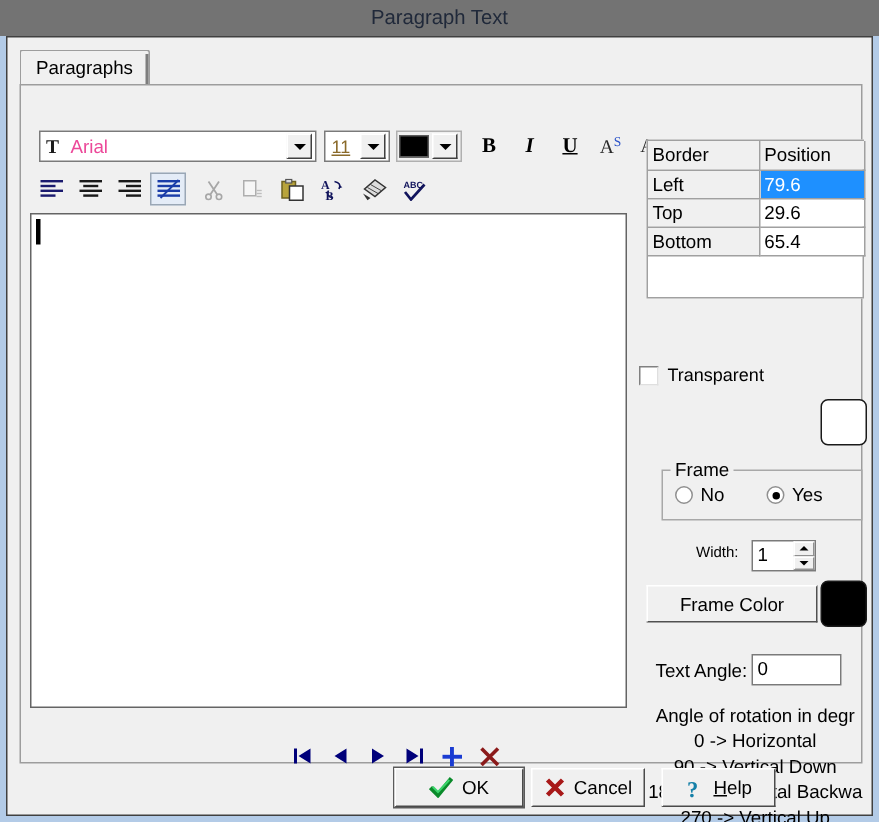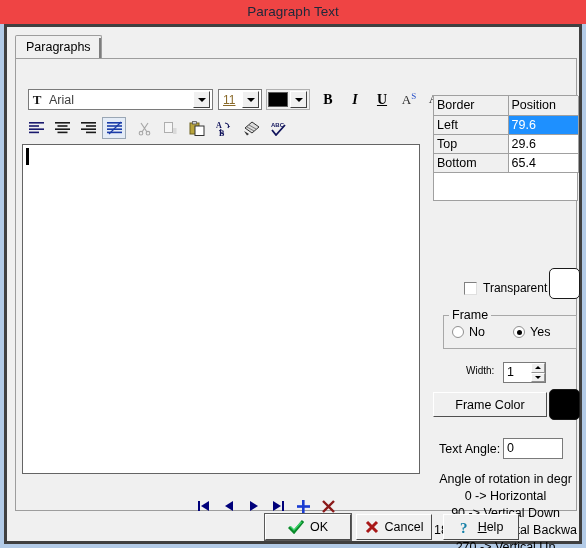--- a/index.html
+++ b/index.html
@@ -17,33 +17,33 @@
     -webkit-font-smoothing: none;
   }
 
   
   .titlebar {
     height: 24px;
     line-height: 24px;
     text-align: center;
     font-size: 13.5px;
     color: #20293a;
-    background: #ef4444;
+    background: #737373;
     user-select: none;
   }
 
   
   .dialog {
     position: absolute;
     left: 4px;
     top: 24px;
     width: 578px;
     height: 520px;
     background: #f0f0f0;
-    border: 3px solid #404040;
+    border: 1px solid #404040;
     box-sizing: border-box;
   }
 
   
   .tabstrip {
     position: absolute;
     left: 8px;
     top: 8px;
     width: 562px;
     height: 24px;
@@ -101,21 +101,21 @@
     box-sizing: border-box;
     display: flex;
     align-items: center;
   }
   .combo .cval {
     flex: 1;
     padding-left: 4px;
     font-size: 12.5px;
     white-space: nowrap;
     overflow: hidden;
-    color: #404040;
+    color: #ec4899;
   }
   .combo .cbtn {
     width: 17px;
     height: 17px;
     margin-right: 2px;
     background: #f0f0f0;
     border: 1px solid #808080;
     border-right-color: #404040;
     border-bottom-color: #404040;
     border-top-color: #fff;
@@ -281,26 +281,25 @@
   .grid th { background: #f0f0f0; }
   .grid td { background: #fff; }
   .grid td.rowhead { background: #f0f0f0; }
   .grid td.sel { background: #1e90ff; color: #fff; }
   .grid col.c1 { width: 74px; }
   .grid col.c2 { width: 70px; }
 
   
   .chk-row {
     position: absolute;
-    left: 448px;
+    left: 412px;
     top: 186px;
     display: flex;
     align-items: center;
     gap: 6px;
-    margin-top: 36px;
   }
   .checkbox {
     width: 13px;
     height: 13px;
     background: #fff;
     border: 1px solid #808080;
     border-right-color: #dfdfdf;
     border-bottom-color: #dfdfdf;
     box-sizing: border-box;
   }

